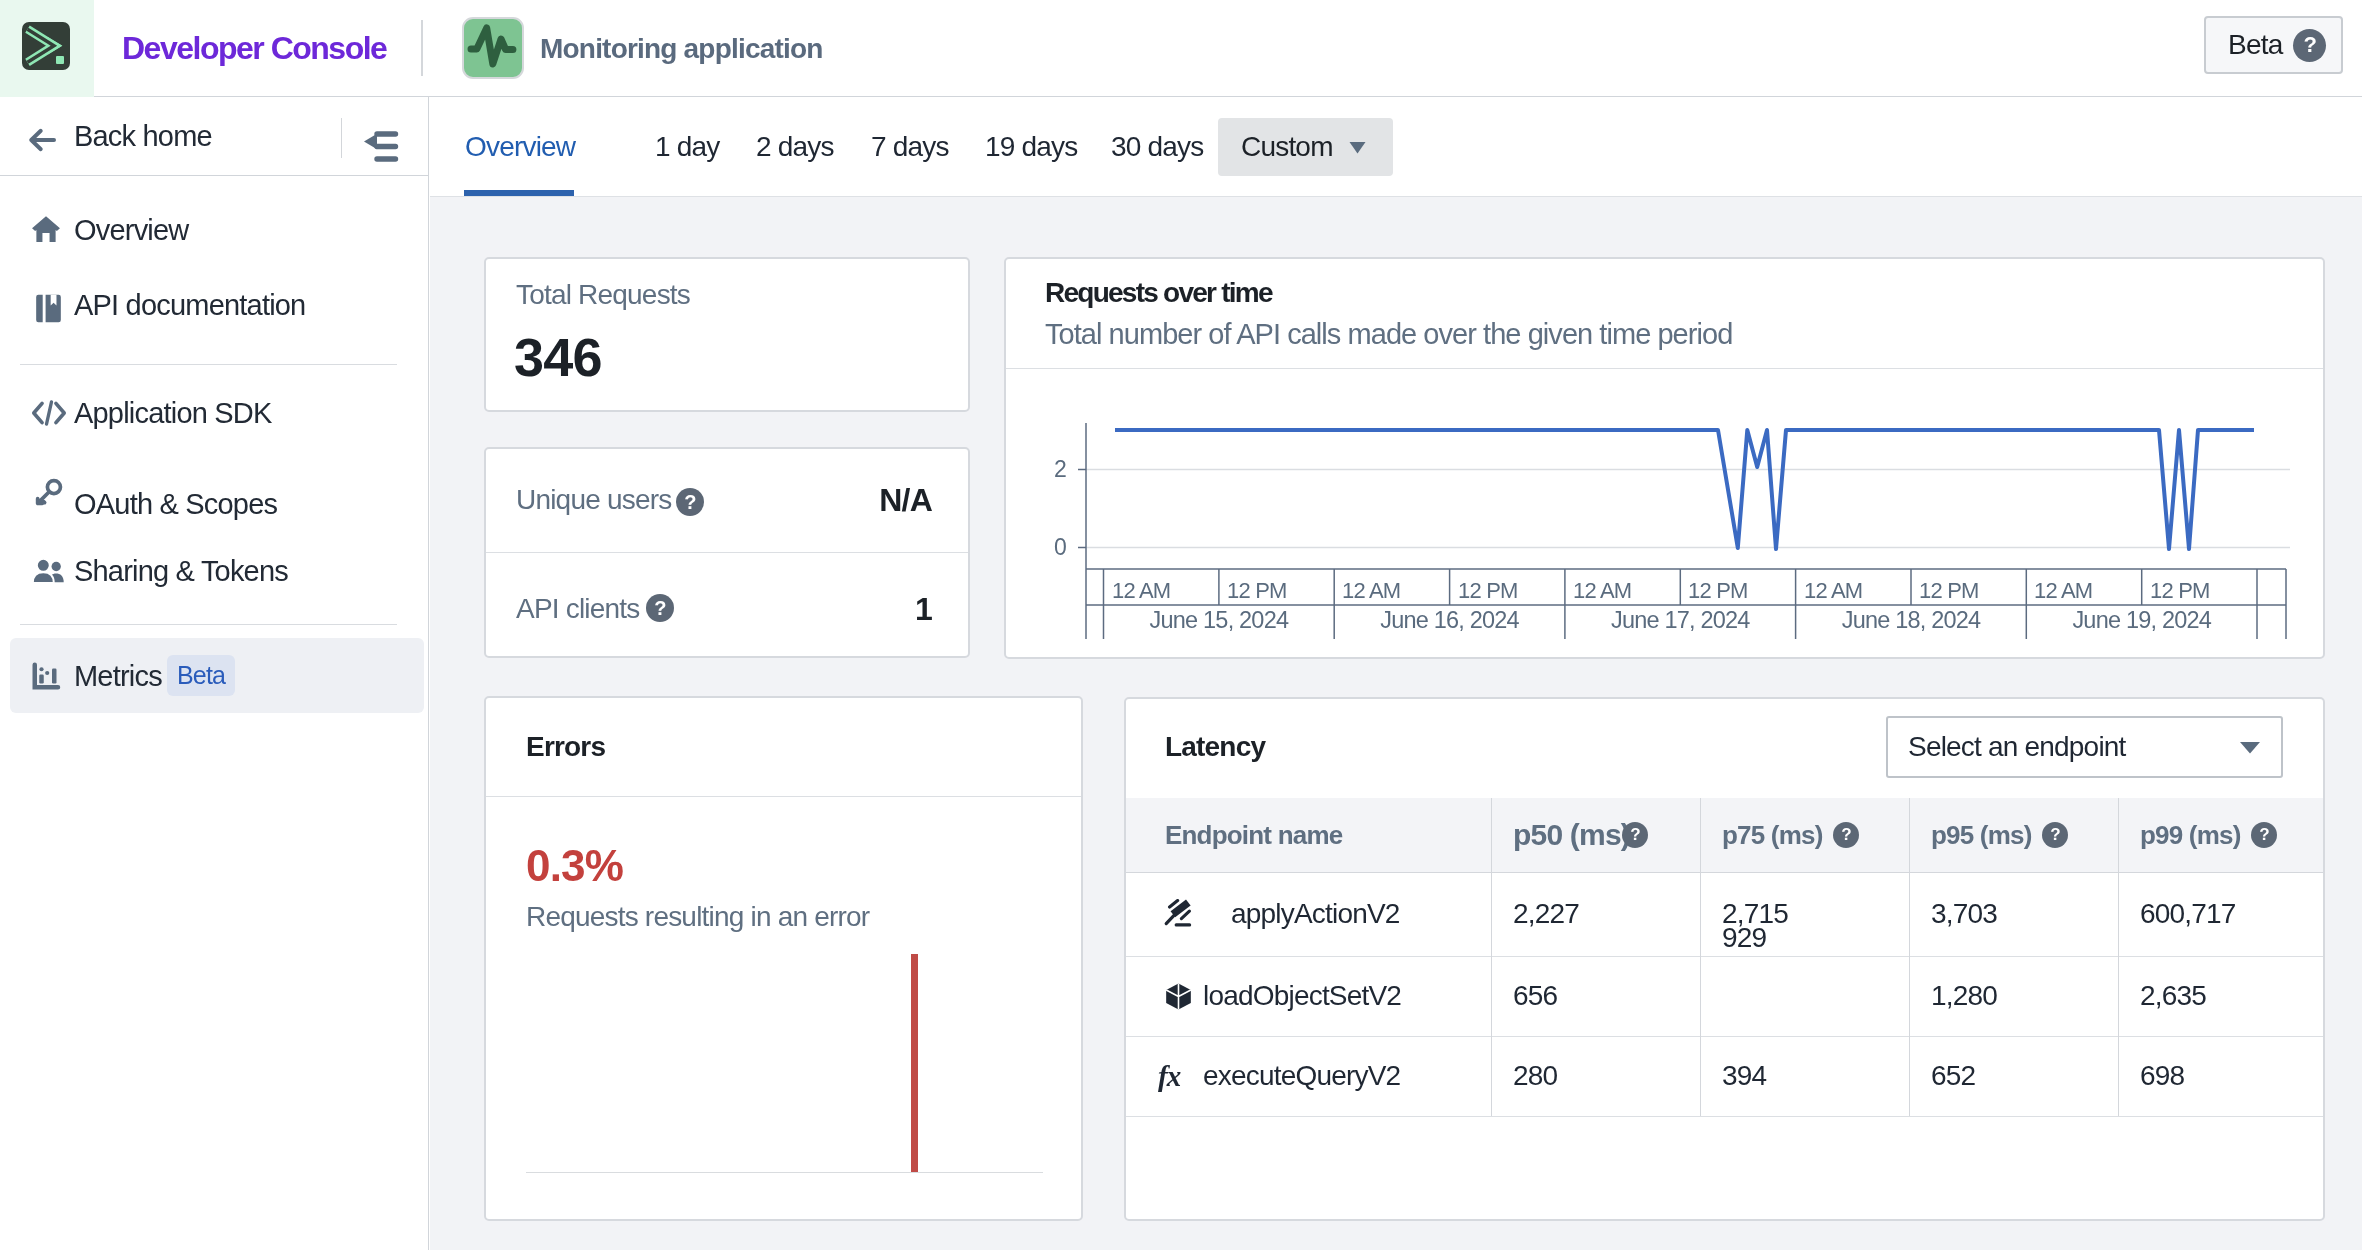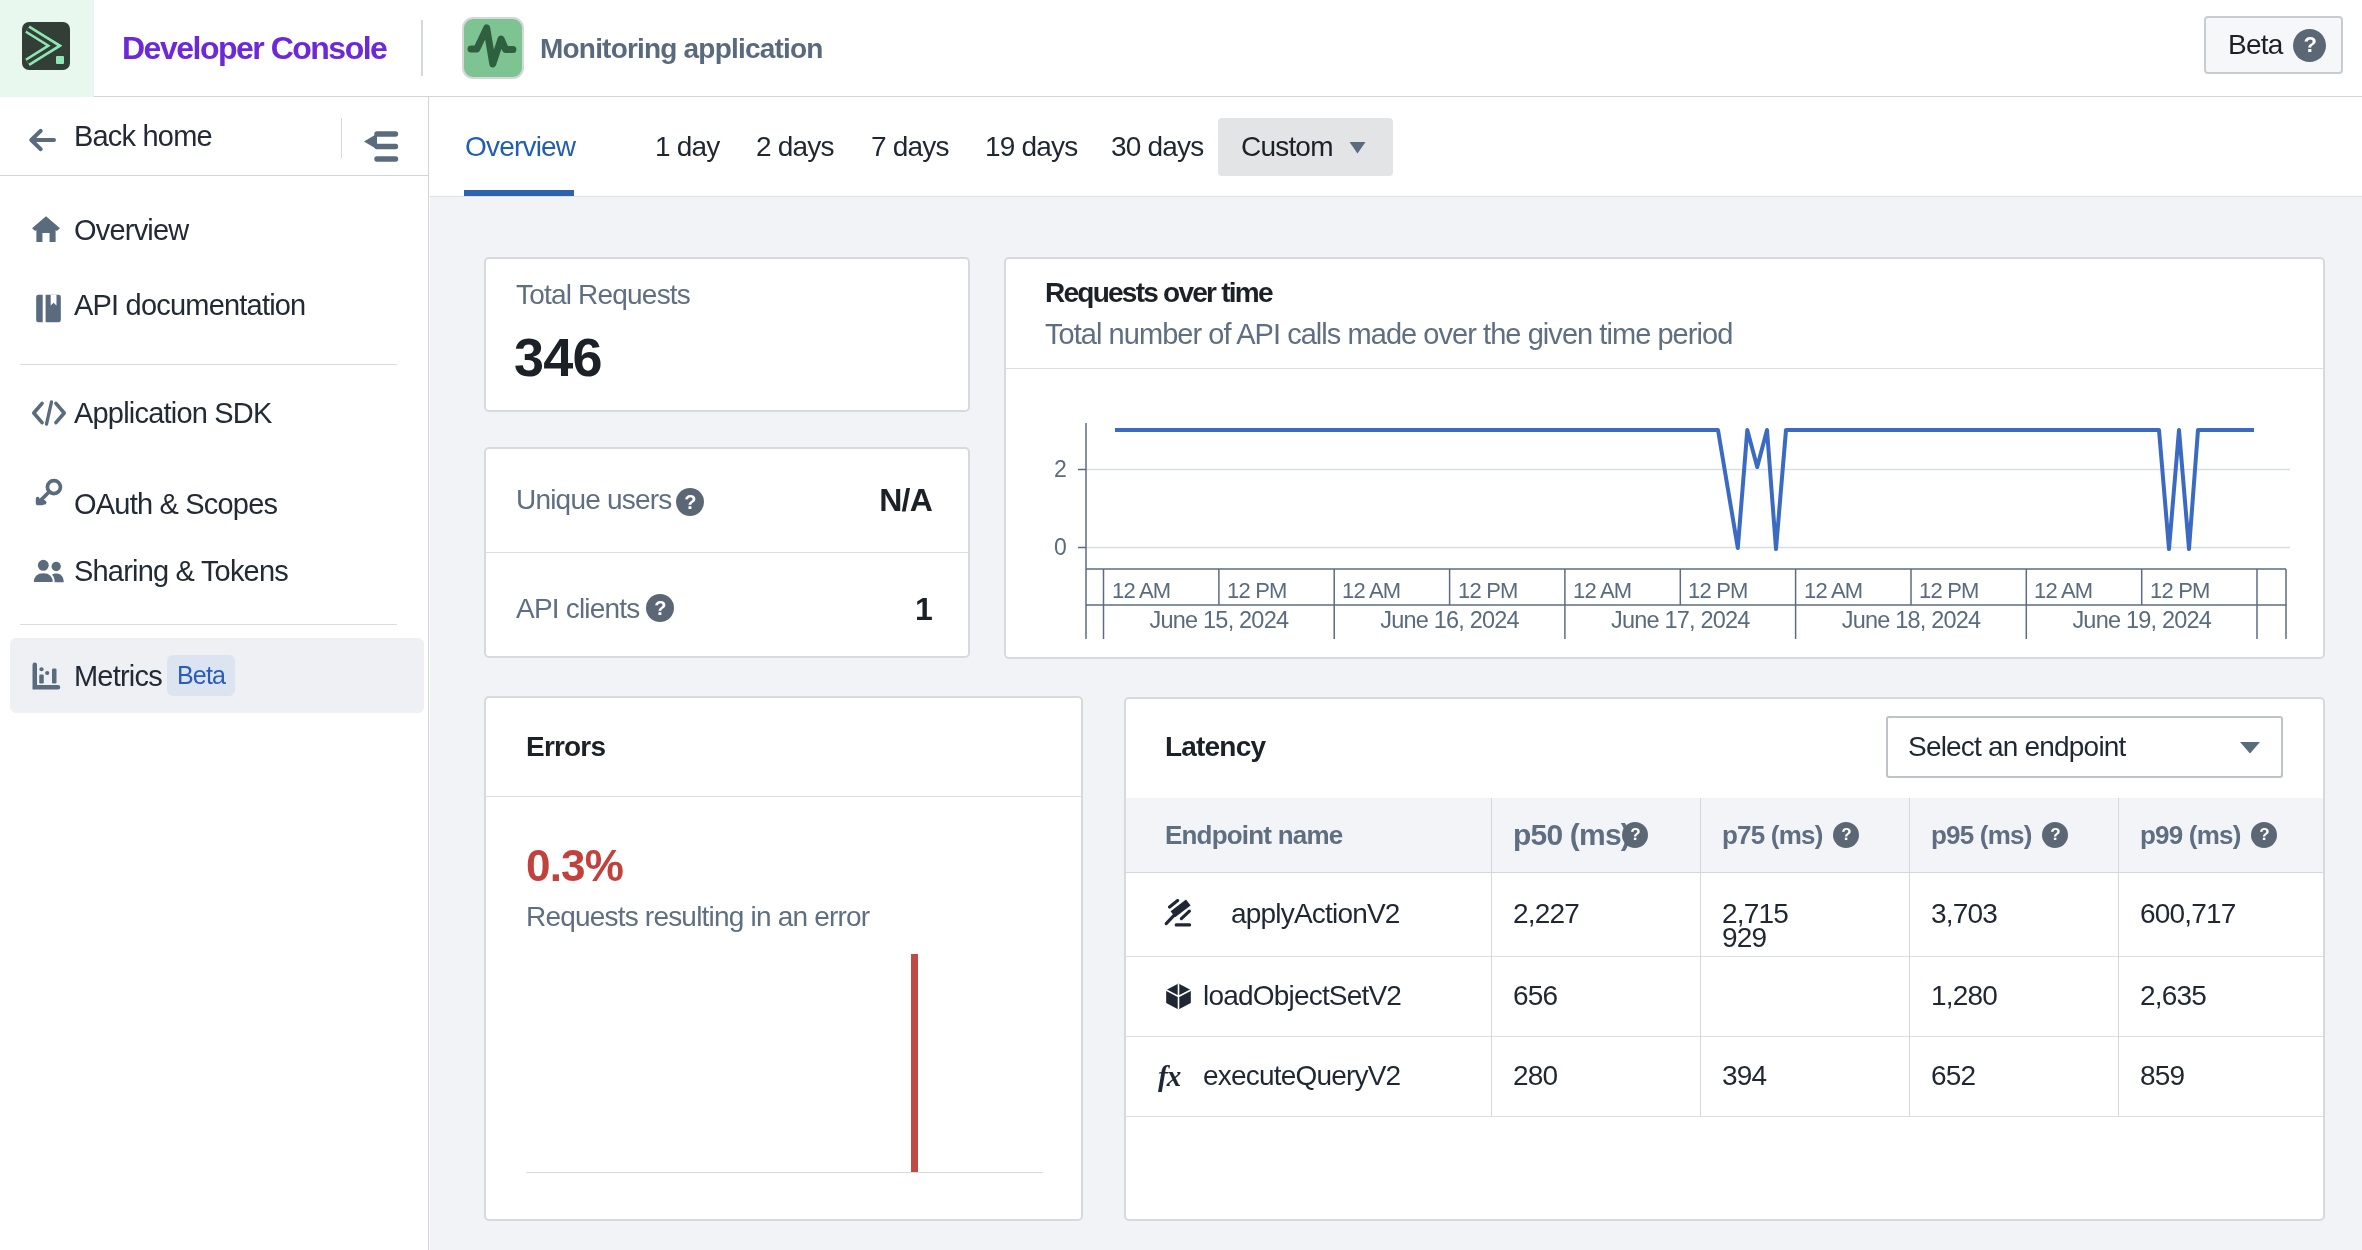--- a/index.html
+++ b/index.html
@@ -261,13 +261,13 @@
 <div class="abs dark" style="left:1513px; top:996px; font-size:28px; transform:translateY(-50%);">656</div>
 <div class="abs dark" style="left:1722px; top:938px; font-size:28px; transform:translateY(-50%);">929</div>
 <div class="abs dark" style="left:1931px; top:996px; font-size:28px; transform:translateY(-50%);">1,280</div>
 <div class="abs dark" style="left:2140px; top:996px; font-size:28px; transform:translateY(-50%);">2,635</div>
 
 <div class="abs" style="left:1158px; top:1076px; font-family:'Liberation Serif',serif; font-style:italic; font-weight:bold; font-size:29px; color:#1F2733; transform:translateY(-50%);">fx</div>
 <div class="abs dark" style="left:1203px; top:1076px; font-size:28px; transform:translateY(-50%);">executeQueryV2</div>
 <div class="abs dark" style="left:1513px; top:1076px; font-size:28px; transform:translateY(-50%);">280</div>
 <div class="abs dark" style="left:1722px; top:1076px; font-size:28px; transform:translateY(-50%);">394</div>
 <div class="abs dark" style="left:1931px; top:1076px; font-size:28px; transform:translateY(-50%);">652</div>
-<div class="abs dark" style="left:2140px; top:1076px; font-size:28px; transform:translateY(-50%);">859</div>
+<div class="abs dark" style="left:2140px; top:1076px; font-size:28px; transform:translateY(-50%);">698</div>
 
 </body></html>

